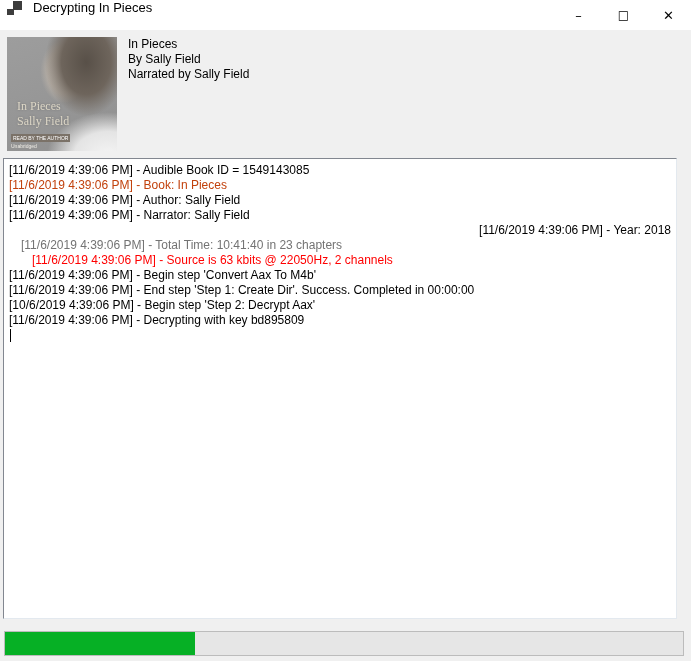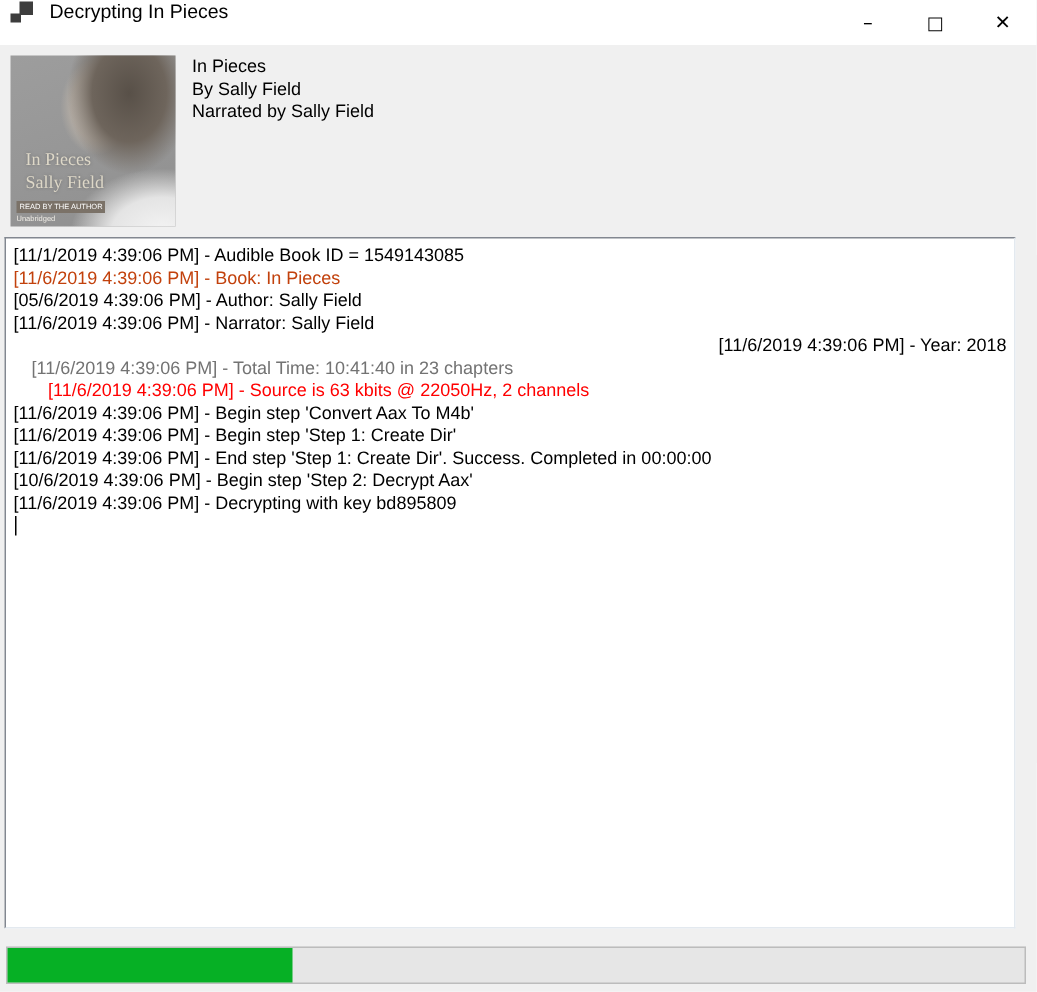--- a/index.html
+++ b/index.html
@@ -147,29 +147,28 @@
   </div>
 
   <div class="book-info">
     <div>In Pieces</div>
     <div>By Sally Field</div>
     <div>Narrated by Sally Field</div>
   </div>
 
   <div class="log-area">
     <div id="log-lines">
-        <div class="log-line" style="color: rgb(0, 0, 0);">[11/1/2019 4:39:06 PM] - Audible Book ID = 1549143085</div>
+        <div class="log-line" style="color: rgb(0, 0, 0);">[11/6/2019 4:39:06 PM] - Audible Book ID = 1549143085</div>
         <div class="log-line" style="color: #c2410c;">[11/6/2019 4:39:06 PM] - Book: In Pieces</div>
-        <div class="log-line" style="color: rgb(0, 0, 0);">[05/6/2019 4:39:06 PM] - Author: Sally Field</div>
+        <div class="log-line" style="color: rgb(0, 0, 0);">[11/6/2019 4:39:06 PM] - Author: Sally Field</div>
         <div class="log-line" style="color: rgb(0, 0, 0);">[11/6/2019 4:39:06 PM] - Narrator: Sally Field</div>
         <div class="log-line" style="color: rgb(0, 0, 0); text-align: right;">[11/6/2019 4:39:06 PM] - Year: 2018</div>
         <div class="log-line" style="color: #737373; padding-left: 12px;">[11/6/2019 4:39:06 PM] - Total Time: 10:41:40 in 23 chapters</div>
         <div class="log-line" style="color: rgb(255, 0, 0); padding-left: 23px;">[11/6/2019 4:39:06 PM] - Source is 63 kbits @ 22050Hz, 2 channels</div>
         <div class="log-line" style="color: rgb(0, 0, 0);">[11/6/2019 4:39:06 PM] - Begin step 'Convert Aax To M4b'</div>
-        <div class="log-line" style="color: rgb(0, 0, 0);">[11/6/2019 4:39:06 PM] - Begin step 'Step 1: Create Dir'</div>
         <div class="log-line" style="color: rgb(0, 0, 0);">[11/6/2019 4:39:06 PM] - End step 'Step 1: Create Dir'. Success. Completed in 00:00:00</div>
         <div class="log-line" style="color: rgb(0, 0, 0);">[10/6/2019 4:39:06 PM] - Begin step 'Step 2: Decrypt Aax'</div>
         <div class="log-line" style="color: rgb(0, 0, 0);">[11/6/2019 4:39:06 PM] - Decrypting with key bd895809</div>
       </div>
     <div class="caret"></div>
   </div>
 
   <div class="progress">
     <div class="progress-fill" id="progress-fill" style="width: 28%; background: rgb(6, 176, 37);"></div>
   </div>

